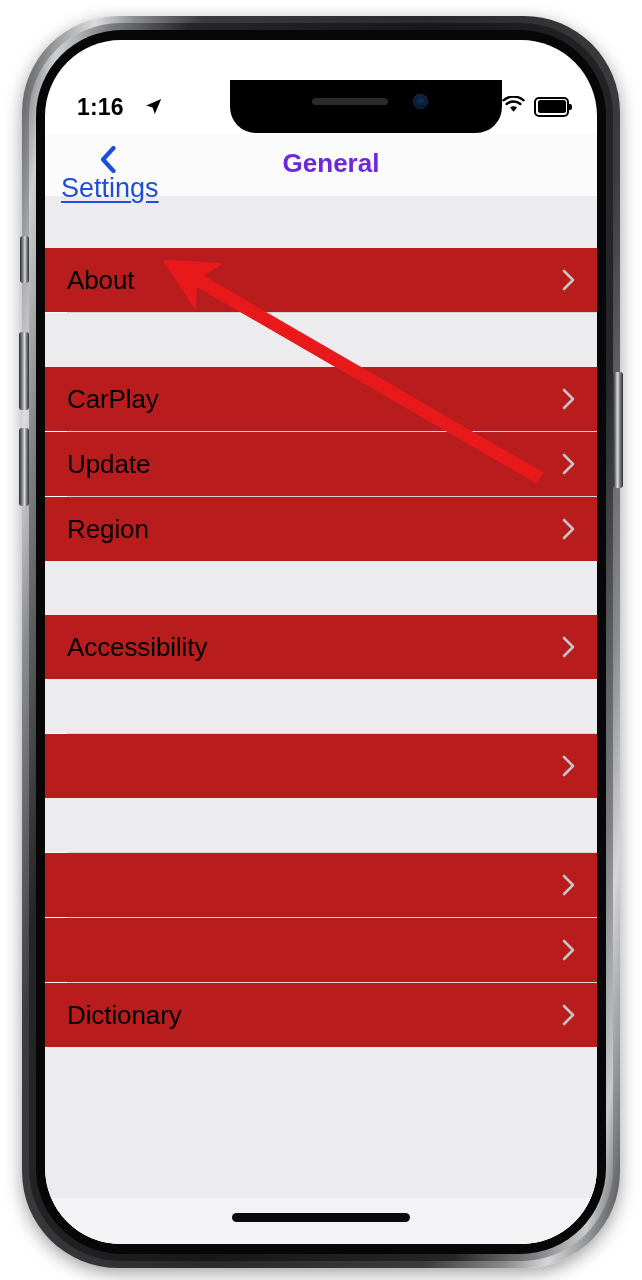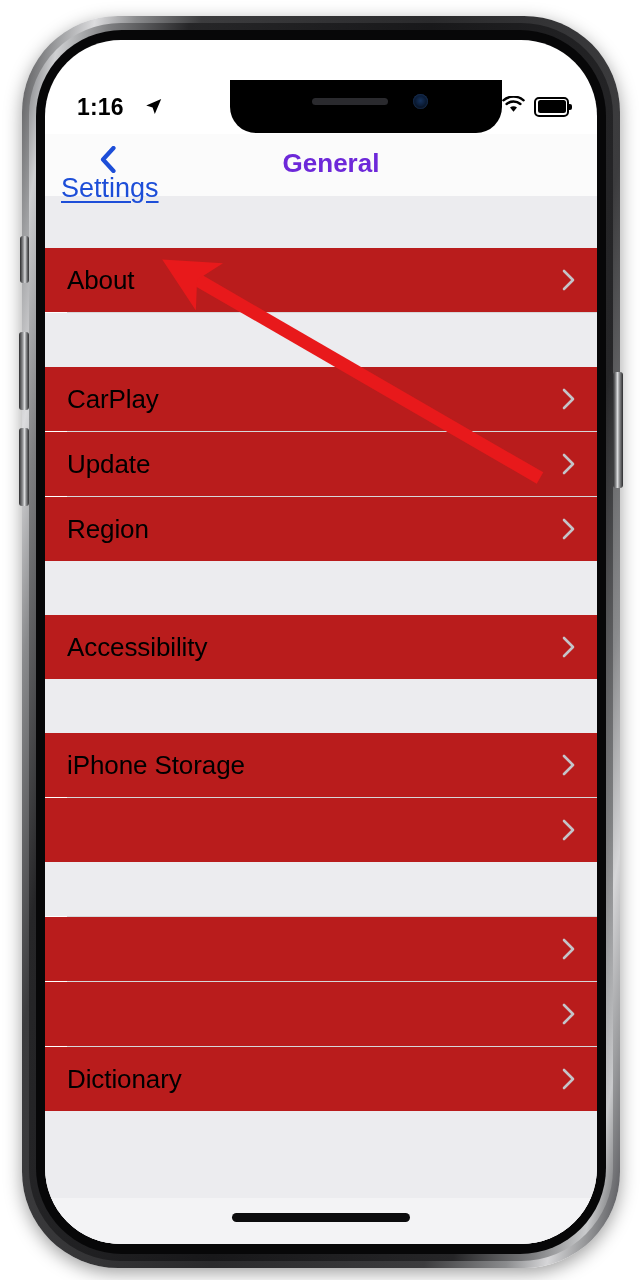--- a/index.html
+++ b/index.html
@@ -211,28 +211,20 @@
             <svg class="chev" viewBox="0 0 13 22">
                 <path d="M2 2 L11 11 L2 20" stroke="#c4c4c9" stroke-width="2.6" fill="none" stroke-linecap="round" stroke-linejoin="round"></path>
               </svg>
           </span>
         </div>
       </div>
 
       <div class="gap"></div>
 
       <div class="group">
-        <div class="row">
-          <span class="row-label">iPhone Storage</span>
-          <span class="row-right">
-            <svg class="chev" viewBox="0 0 13 22">
-                <path d="M2 2 L11 11 L2 20" stroke="#c4c4c9" stroke-width="2.6" fill="none" stroke-linecap="round" stroke-linejoin="round"></path>
-              </svg>
-          </span>
-        </div>
         <div class="sep"></div>
         <div class="row">
           <span class="row-right">
             <svg class="chev" viewBox="0 0 13 22">
                 <path d="M2 2 L11 11 L2 20" stroke="#c4c4c9" stroke-width="2.6" fill="none" stroke-linecap="round" stroke-linejoin="round"></path>
               </svg>
           </span>
         </div>
       </div>
 

